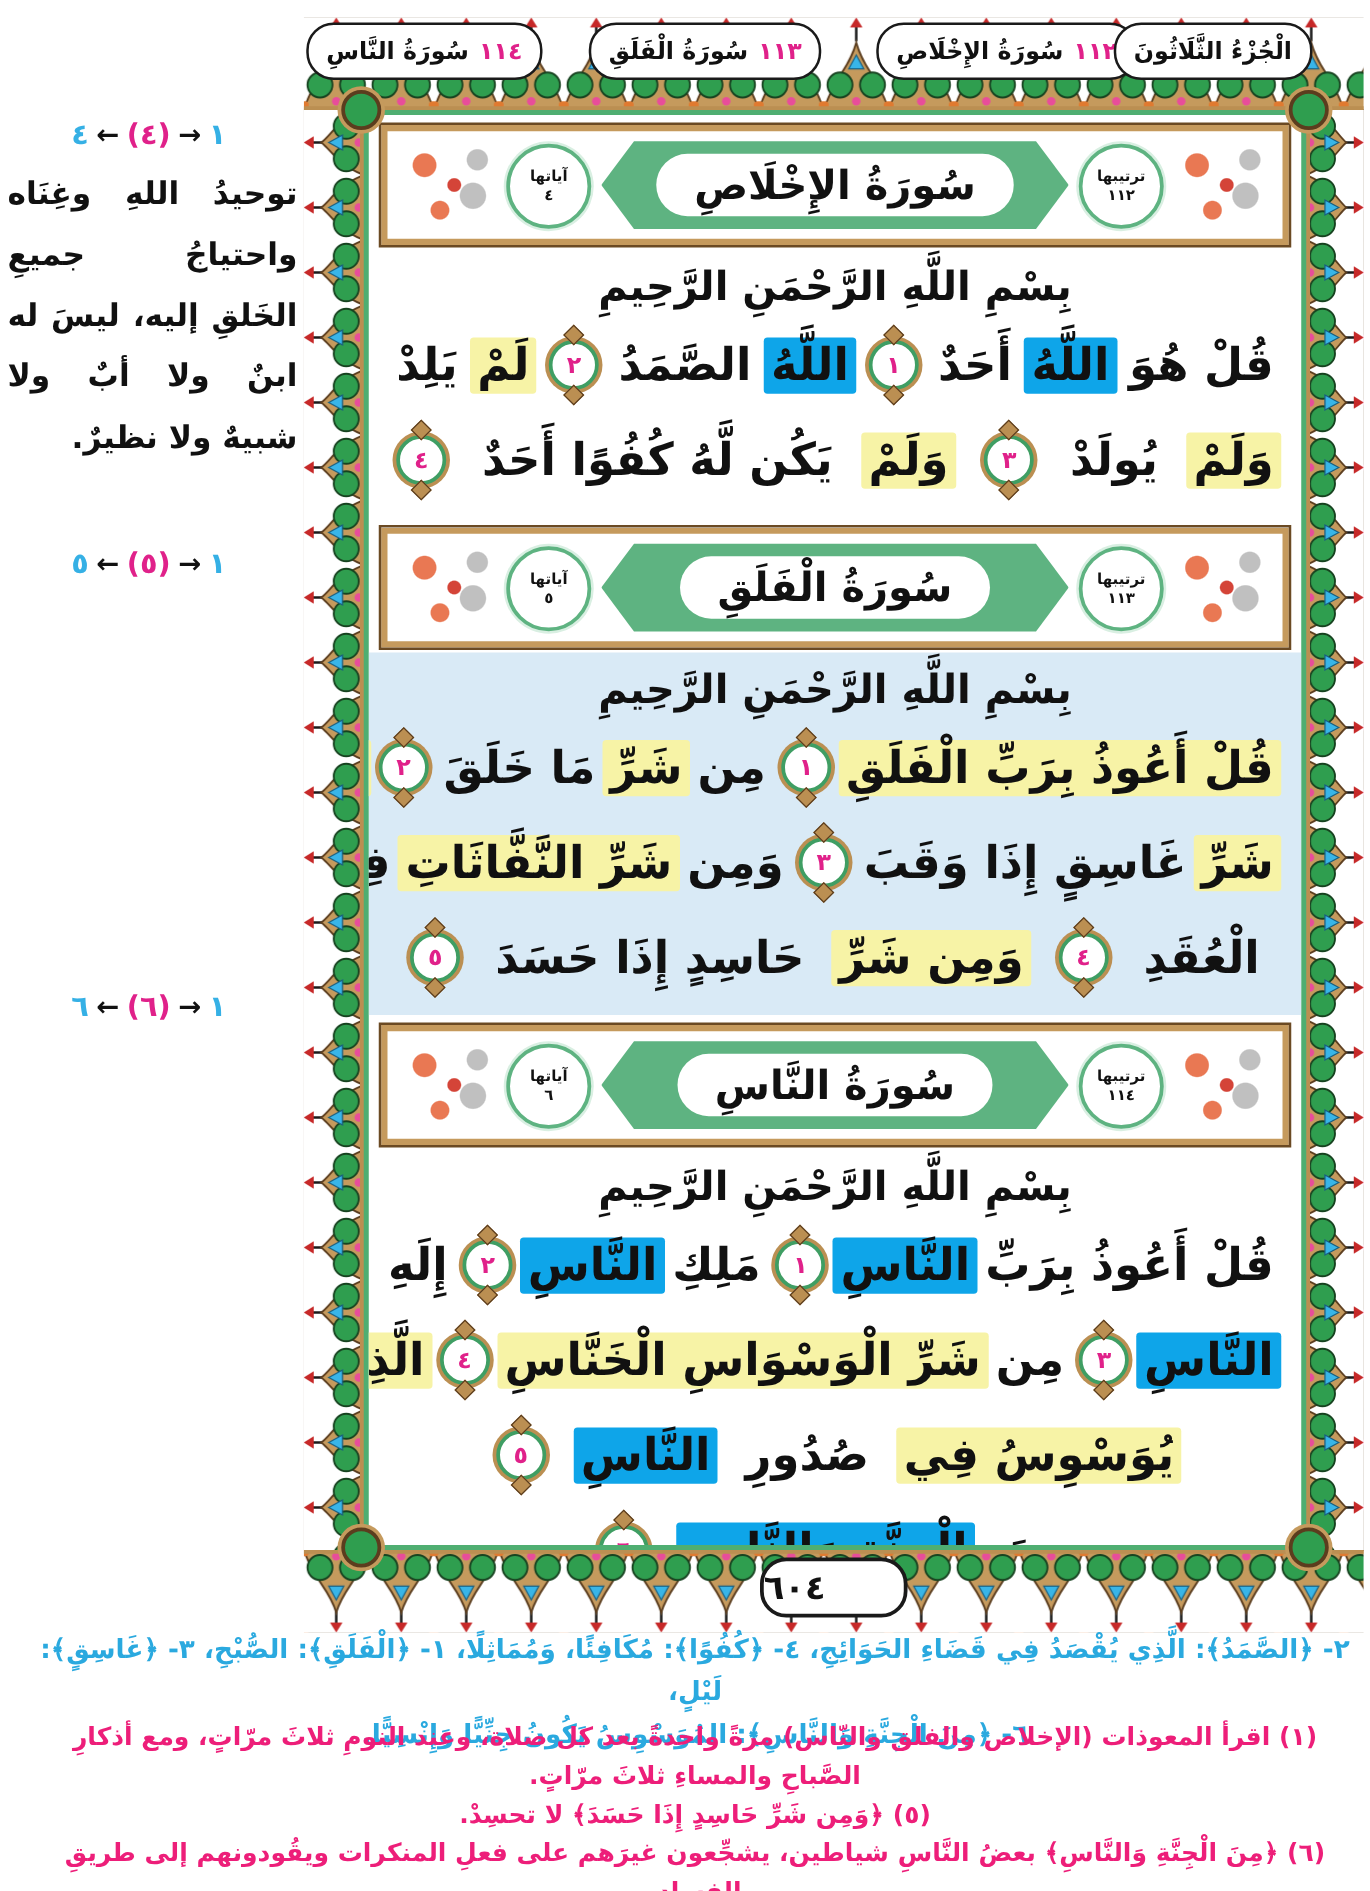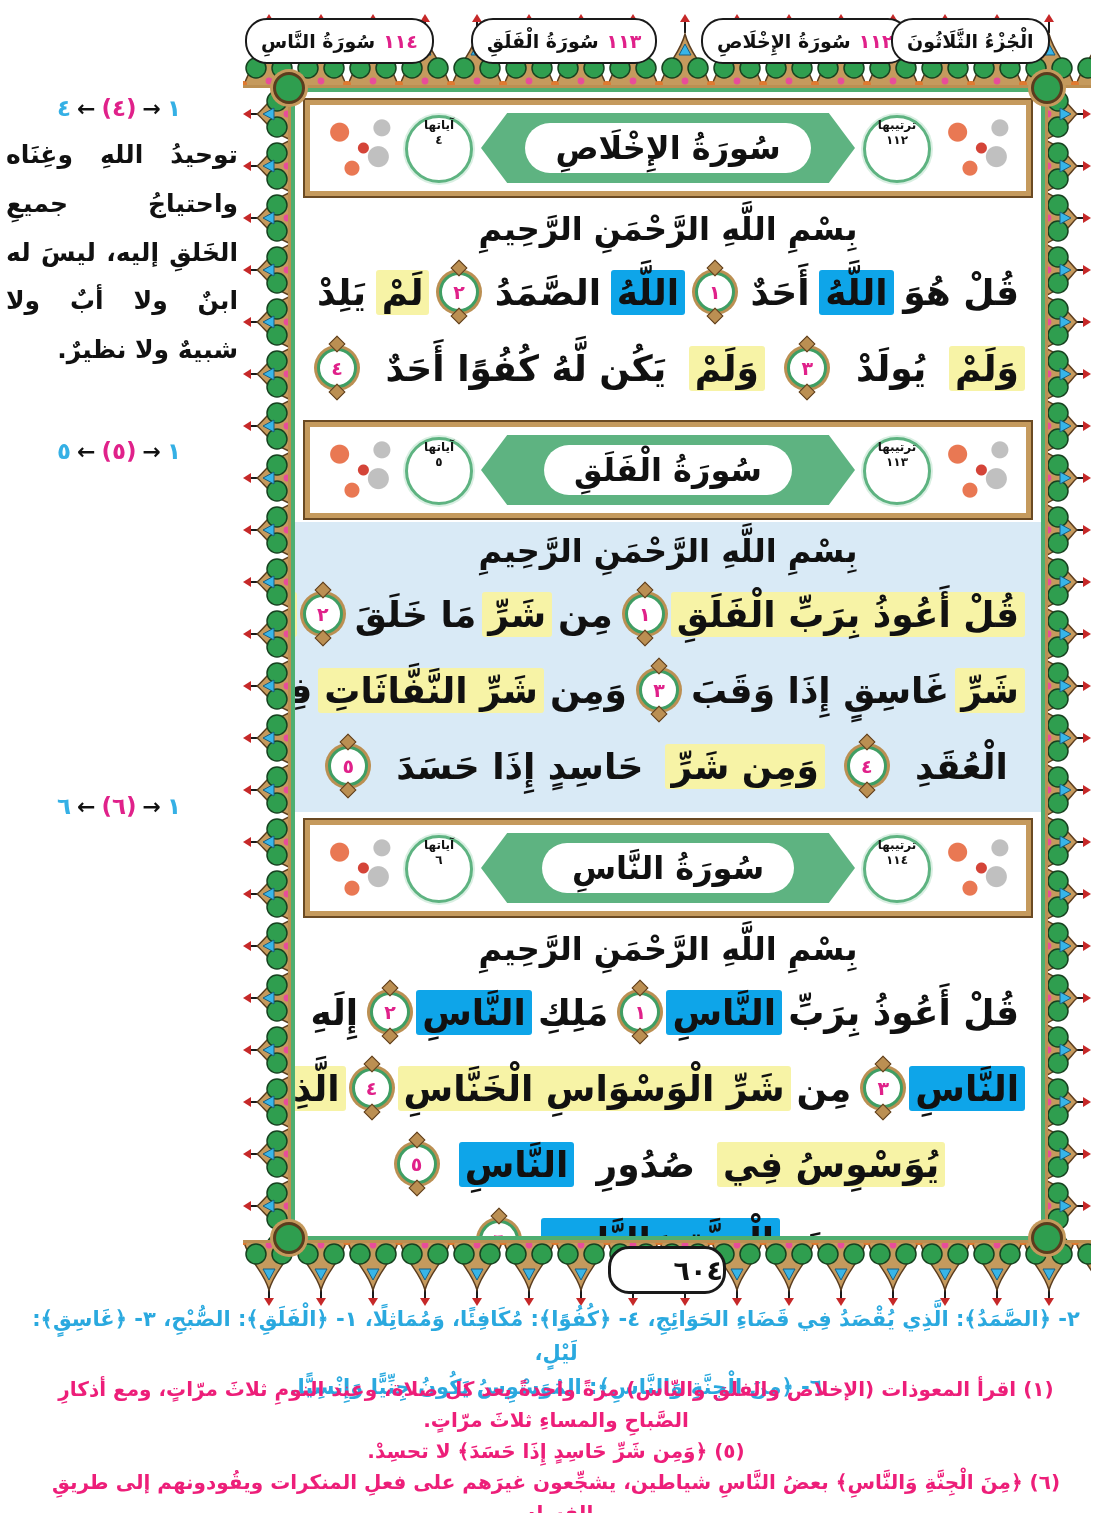--- a/index.html
+++ b/index.html
@@ -39,21 +39,21 @@
              font-weight:bold;font-size:19px;color:#111;white-space:nowrap;padding:0 14px;}
   .cartouche:nth-child(1){left:2px;}
   .cartouche:nth-child(2){left:228px;}
   .cartouche:nth-child(3){left:458px;}
   .cartouche:nth-child(4){left:648px;}
   .cartouche .c-num{color:#e0218a;}
 
   
   .page-pill{position:absolute;left:50%;bottom:12px;transform:translateX(-50%);
              width:112px;height:42px;background:#fff;border:3px solid #1a1a1a;border-radius:21px;
-             display:flex;align-items:center;justify-content:flex-end;font-size:27px;font-weight:bold;
+             display:flex;align-items:center;justify-content:flex-start;font-size:27px;font-weight:bold;
              color:#111;z-index:5;}
 
   
   .content{position:absolute;left:48px;right:46px;top:74px;bottom:66px;background:#fff;
            border:4px solid #4fae71;border-radius:14px;box-shadow:0 0 0 2px #bb8f52;
            display:flex;flex-direction:column;overflow:hidden;}
   .sec{display:flex;flex-direction:column;}
   .sec-falaq .s-body{background:#d9eaf6;}
 
   
@@ -61,21 +61,21 @@
             border:2px solid #6b4a23;box-shadow:inset 0 0 0 5px #c59a5d;flex:none;}
   .hdr-flora{position:absolute;top:12px;bottom:12px;width:88px;opacity:.95;background:
      radial-gradient(circle at 28% 28%,#e8714a 9px,transparent 10px),
      radial-gradient(circle at 72% 62%,#bdbdbd 10px,transparent 11px),
      radial-gradient(circle at 42% 78%,#e8714a 7px,transparent 8px),
      radial-gradient(circle at 76% 22%,#bdbdbd 8px,transparent 9px),
      radial-gradient(circle at 55% 50%,#d23b2e 5px,transparent 6px);}
   .hdr-flora.fl{left:10px;} .hdr-flora.fr{right:10px;}
   .hdr-oval{position:absolute;top:15px;width:62px;height:62px;border-radius:50%;background:#fff;
             border:3px solid #5eb381;box-shadow:0 0 0 2px #d9efe2;display:flex;flex-direction:column;
-            align-items:center;font-size:12px;font-weight:bold;color:#111;
+            align-items:center;justify-content:center;font-size:12px;font-weight:bold;color:#111;
             line-height:1.25;z-index:2;text-align:center;}
   .hdr-oval.ol{left:100px;} .hdr-oval.or{right:100px;}
   .hdr-cart{position:absolute;left:176px;right:176px;top:9px;bottom:9px;background:#5eb381;
             clip-path:polygon(0 50%,7% 5%,93% 5%,100% 50%,93% 95%,7% 95%);
             display:flex;align-items:center;justify-content:center;}
   .hdr-cart-inner{background:#fff;border-radius:28px;padding:6px 30px;font-size:32px;font-weight:bold;
             color:#111;white-space:nowrap;}
 
   
   .s-body{padding:2px 16px 8px 16px;}

